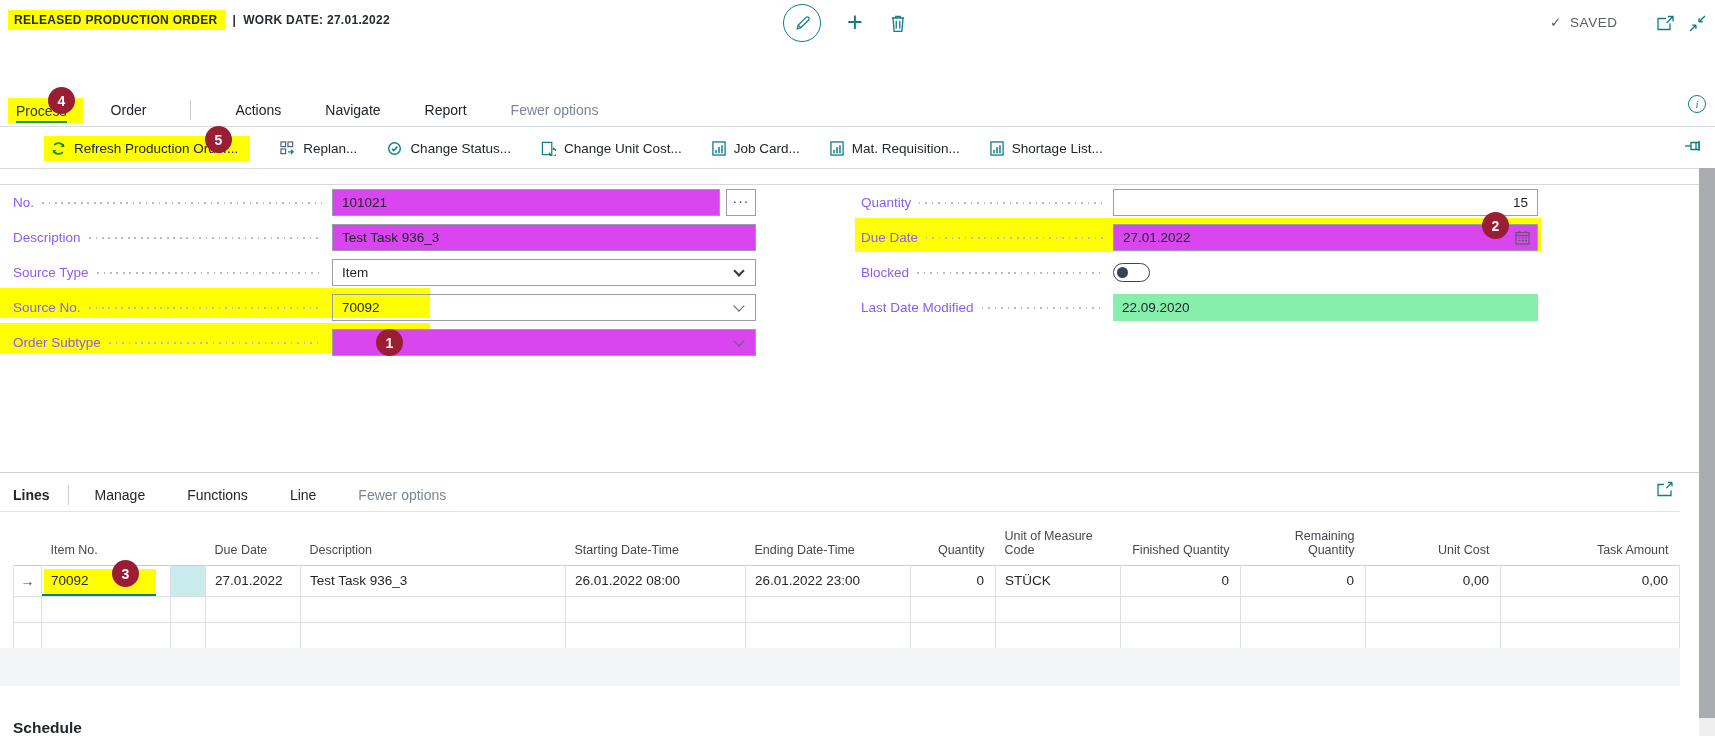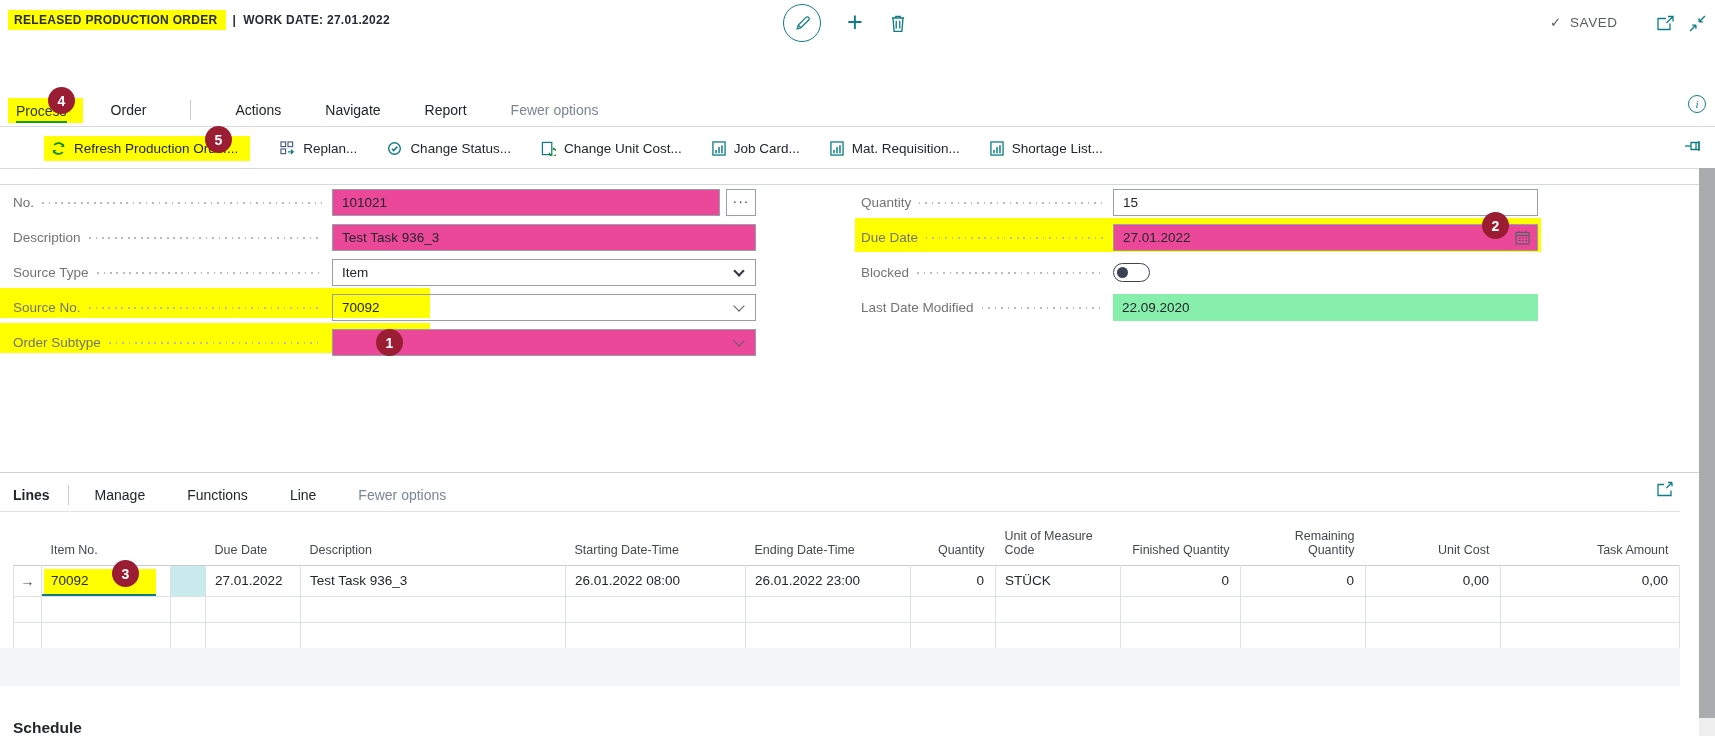--- a/index.html
+++ b/index.html
@@ -48,29 +48,29 @@
   .form-topline { position:absolute; left:0; top:184px; width:1699px; height:1px; background:#d5d8db; }
   .hl-rect { position:absolute; background:#ffff00; }
   #hl-source-type { left:0; top:288px; width:430px; height:30px; }
   #hl-source-no   { left:0; top:323px; width:430px; height:30px; }
   #hl-quantity    { left:855px; top:218px; width:686px; height:34px; }
 
   .form-col { position:absolute; top:185px; }
   #form-left  { left:13px;  width:743px; }
   #form-right { left:861px; width:677px; }
   .frow { display:flex; align-items:center; height:35px; position:relative; }
-  .flabel { font-size:13.5px; color:#737373; white-space:nowrap; }
+  .flabel { font-size:13.5px; color:#8b5cf6; white-space:nowrap; }
   .leader { flex:1; height:2px; margin:0 10px 0 8px;
     background:repeating-linear-gradient(to right,#b6bbc1 0,#b6bbc1 1.5px,transparent 1.5px,transparent 6.5px); }
-  .ffield { position:relative; flex:none; width:424px; height:27px; border:1px solid #999fa6; background:#ec4899;
+  .ffield { position:relative; flex:none; width:424px; height:27px; border:1px solid #999fa6; background:#d946ef;
     font-size:13.5px; color:#22262a; line-height:25px; padding:0 9px; }
   #form-right .ffield { width:425px; }
   .ffield.short { width:388px; }
   .ffield.transp { background:transparent; }
-  .ffield.alignright { text-align:left; }
+  .ffield.alignright { text-align:right; }
   .ffield.disabled { border:none; background:#86efac; line-height:27px; }
   .assist-box { flex:none; width:30px; height:27px; border:1px solid #999fa6; margin-left:6px;
     text-align:center; line-height:23px; font-size:14px; color:#3f444a; letter-spacing:1px; }
   .chev { position:absolute; right:12px; width:8px; height:8px; transform:rotate(45deg); }
   .chev-thin { top:7px; border-right:1.2px solid #5c6269; border-bottom:1.2px solid #5c6269; }
   .chev-bold { top:7px; border-right:2px solid #34383d; border-bottom:2px solid #34383d; }
   .cal-icon { position:absolute; right:7px; top:5px; color:#595f66; }
   .toggle { width:37px; height:19px; border:1.5px solid #3b4254; border-radius:10px; background:#fff; position:relative; }
   .toggle .knob { position:absolute; left:3px; top:2.5px; width:11px; height:11px; border-radius:50%; background:#3b4254; }
 

